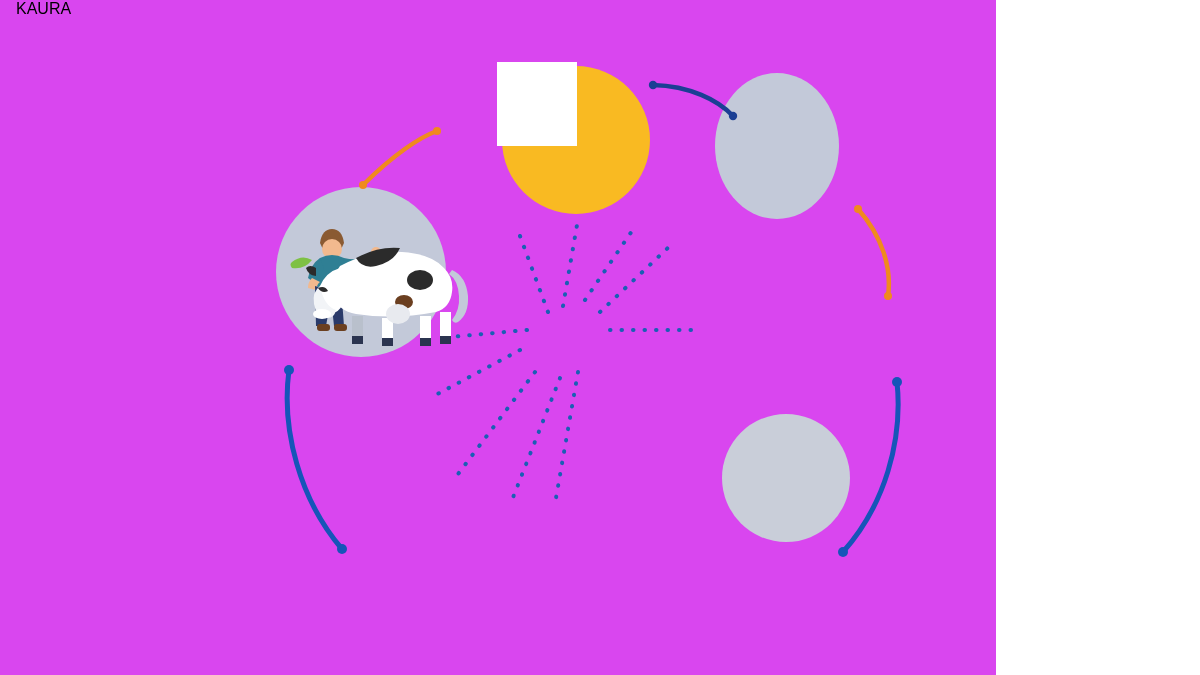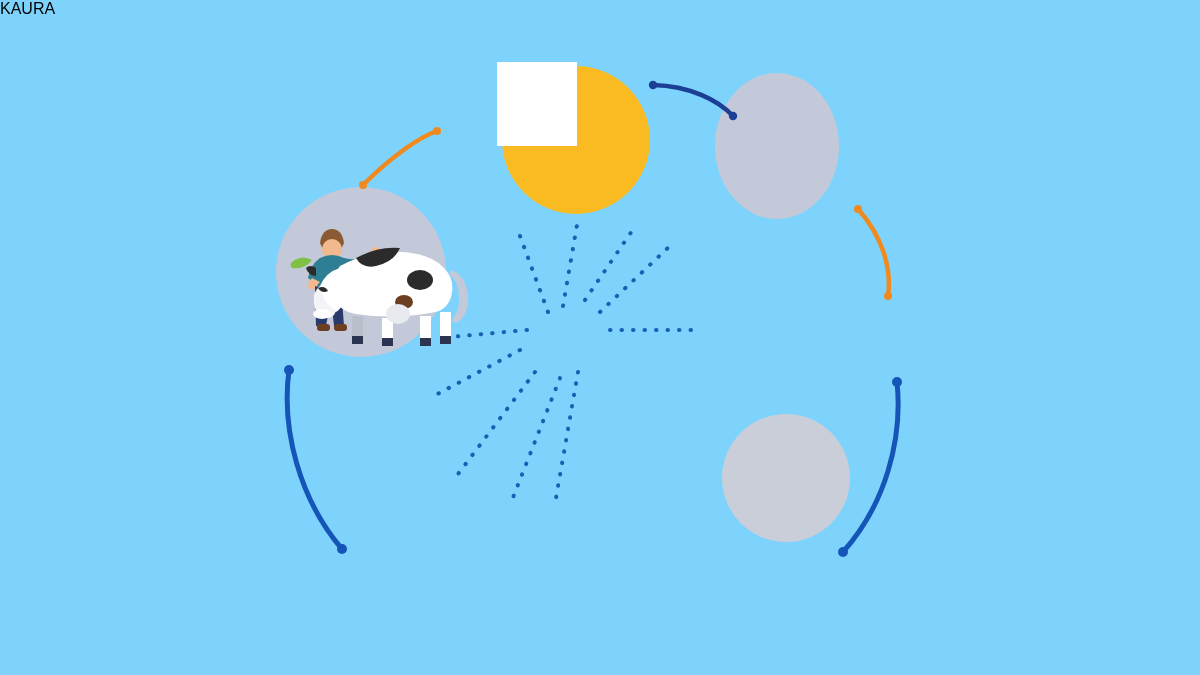--- a/index.html
+++ b/index.html
@@ -1,17 +1,17 @@
 <!DOCTYPE html>
 <html><head>
 <meta charset="utf-8">
 <style>
   html,body{margin:0;padding:0;background:#ffffff;}
   body{width:1200px;height:675px;overflow:hidden;font-family:"Liberation Sans",sans-serif;}
-  #stage{position:relative;width:1200px;height:675px;background:#7dd3fc;}
+  #stage{position:relative;width:980px;height:675px;background:#d946ef;padding-left:16px;}
   #scene{position:absolute;inset:0;}
   .hidden-label{position:absolute;width:1px;height:1px;overflow:hidden;clip:rect(0 0 0 0);white-space:nowrap;}
 </style>
 </head>
 <body>
 
 <div id="stage">
   <span class="hidden-label">Food supply chain traceability illustration</span>
 
   <svg id="scene" viewBox="0 0 1200 675" width="1200" height="675" xmlns="http://www.w3.org/2000/svg">

